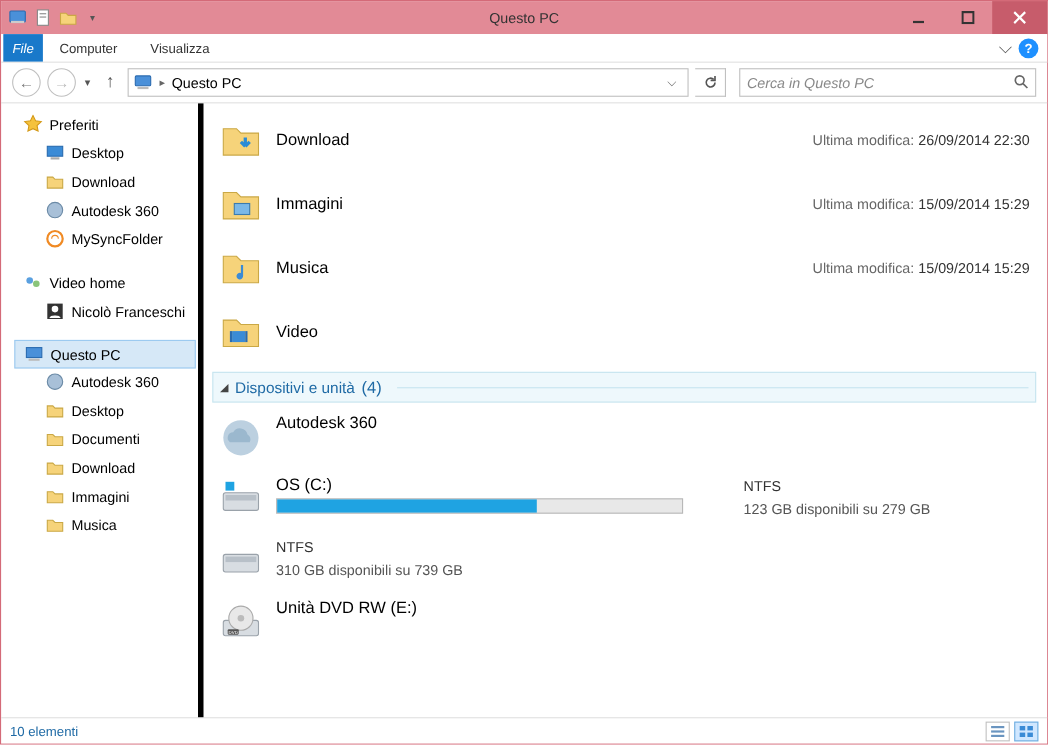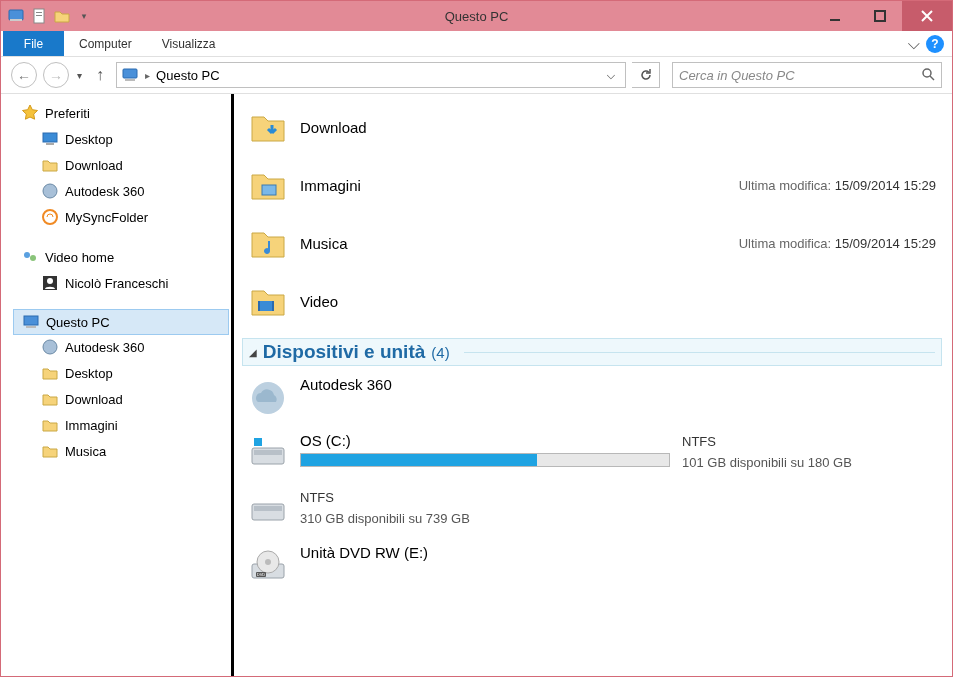--- a/index.html
+++ b/index.html
@@ -14,21 +14,21 @@
 .titlebar .qat-item { width: 18px; height: 18px; display: flex; align-items: center; justify-content: center; }
 .titlebar .title { position: absolute; left: 0; right: 0; text-align: center; font-size: 13px; color: #333; pointer-events: none; }
 .titlebar .ctrls { margin-left: auto; display: flex; height: 100%; }
 .titlebar .ctrl { width: 45px; height: 100%; display: flex; align-items: center; justify-content: center; color: #333; font-size: 14px; }
 .titlebar .ctrl.close { background: #c75c6b; color: #fff; width: 50px; }
 .titlebar .ctrl svg { display: block; }
 
 
 .ribbon { height: 26px; background: #fff; border-bottom: 1px solid #e0e0e0; display: flex; align-items: stretch; position: relative; }
 .ribbon .tab { padding: 0 15px; font-size: 12px; display: flex; align-items: center; color: #333; cursor: default; }
-.ribbon .tab.file { background: #1979ca; color: #fff; margin-left: 2px; width: 61px; justify-content: center; }
+.ribbon .tab.file { background: #1979ca; color: #fff; margin-left: 2px; width: 36px; justify-content: center; font-style: italic; }
 .ribbon .right { margin-left: auto; display: flex; align-items: center; gap: 6px; padding-right: 8px; }
 .ribbon .chev { color: #555; }
 .ribbon .help { width: 18px; height: 18px; border-radius: 50%; background: #1e90ff; color: #fff; font-size: 12px; display: flex; align-items: center; justify-content: center; font-weight: bold; }
 
 
 .navbar { height: 36px; display: flex; align-items: center; padding: 4px 10px; gap: 6px; }
 .nav-btn { width: 26px; height: 26px; border: 1px solid #c0c0c0; border-radius: 50%; display: flex; align-items: center; justify-content: center; color: #777; font-size: 14px; background: #fff; }
 .nav-up { width: 20px; height: 20px; display: flex; align-items: center; justify-content: center; color: #555; }
 .nav-chev-dd { color: #555; font-size: 10px; padding: 0 2px; }
 .addr { flex: 1; height: 26px; border: 1px solid #c0c0c0; display: flex; align-items: center; padding: 0 4px; gap: 6px; background: #fff; }
@@ -36,21 +36,21 @@
 .addr .crumb-sep { color: #666; font-size: 10px; }
 .addr .crumb { font-size: 13px; color: #000; }
 .addr .spacer { flex: 1; }
 .addr .dd { color: #555; font-size: 11px; padding: 0 6px; }
 .refresh { width: 28px; height: 26px; border: 1px solid #c0c0c0; border-left: none; display:flex;align-items:center;justify-content:center;color:#555;}
 .searchbox { width: 270px; height: 26px; border: 1px solid #c0c0c0; margin-left: 6px; display: flex; align-items: center; padding: 0 6px; color: #888; font-size: 13px; justify-content: space-between; }
 .searchbox .mag { color: #555; font-style: normal; }
 
 
 .body { flex: 1; display: flex; min-height: 0; border-top: 1px solid #e0e0e0; }
-.sidebar { width: 233px; border-right: 3px solid #000000; overflow-y: auto; position: relative; padding: 6px 0 6px 0; }
+.sidebar { width: 184px; border-right: 5px solid #000000; overflow-y: auto; position: relative; padding: 6px 0 6px 0; }
 .sidebar::-webkit-scrollbar { width: 17px; }
 .sidebar::-webkit-scrollbar-track { background: #f0f0f0; }
 .sidebar::-webkit-scrollbar-thumb { background: #c0c0c0; }
 .tree-group { margin-bottom: 14px; }
 .tree-row { display: flex; align-items: center; height: 26px; padding-left: 20px; gap: 6px; font-size: 13px; cursor: default; }
 .tree-row.child { padding-left: 40px; }
 .tree-row.selected-blue { background: #d6e8f7; border: 1px solid #9ccaf0; margin: -1px 2px -1px 12px; padding-left: 8px; }
 .tree-icon { width: 18px; height: 18px; flex-shrink: 0; }
 
 
@@ -61,21 +61,21 @@
 
 .item-row { display: flex; align-items: center; height: 58px; padding: 2px 6px; gap: 12px; }
 .item-row .big-icon { width: 40px; height: 40px; flex-shrink: 0; }
 .item-row .labels { flex: 1; display: flex; justify-content: space-between; align-items: center; }
 .item-row .name { font-size: 15px; color: #000; }
 .item-row .meta { font-size: 13px; color: #666; }
 .item-row .meta .date { color: #333; }
 
 .group-header { display: flex; align-items: center; height: 28px; margin: 8px 0 4px 0; background: #eef8fc; border: 1px solid #c6e4ef; padding: 0 6px; gap: 6px; }
 .group-header .tri { color: #444; font-size: 10px; }
-.group-header .gh-text { color: #1f6aa5; font-size: 19px; font-weight: bold; }
+.group-header .gh-text { color: #1f6aa5; font-size: 14px; }
 .group-header .gh-count { color: #1f6aa5; font-size: 15px; }
 .group-header .gh-line { flex: 1; height: 1px; background: #c6e4ef; margin-left: 8px; }
 
 .drive-row { display: flex; align-items: flex-start; padding: 6px 6px; gap: 12px; min-height: 56px; }
 .drive-row .big-icon { width: 40px; height: 40px; flex-shrink: 0; margin-top: 2px; }
 .drive-details { flex: 1; }
 .drive-details .dname { font-size: 15px; color: #000; margin-bottom: 4px; }
 .drive-details .bar { width: 370px; height: 14px; border: 1px solid #b8b8b8; background: #e8e8e8; position: relative; }
 .drive-details .bar .fill { position: absolute; top: 0; left: 0; bottom: 0; background: #1fa3e2; }
 .drive-side { width: 260px; font-size: 13px; color: #333; padding-top: 2px; }
@@ -278,20 +278,28 @@
               </svg>
             </span>
           <span>Desktop</span>
         </div>
         <div class="tree-row child">
           <span class="tree-icon">
               <svg class="ic" viewBox="0 0 18 18">
                 <path d="M2 5h5l2 2h7v8H2z" fill="#f6d37a" stroke="#caa845"></path>
               </svg>
             </span>
+          <span>Documenti</span>
+        </div>
+        <div class="tree-row child">
+          <span class="tree-icon">
+              <svg class="ic" viewBox="0 0 18 18">
+                <path d="M2 5h5l2 2h7v8H2z" fill="#f6d37a" stroke="#caa845"></path>
+              </svg>
+            </span>
           <span>Download</span>
         </div>
         <div class="tree-row child">
           <span class="tree-icon">
               <svg class="ic" viewBox="0 0 18 18">
                 <path d="M2 5h5l2 2h7v8H2z" fill="#f6d37a" stroke="#caa845"></path>
               </svg>
             </span>
           <span>Immagini</span>
         </div>
@@ -310,20 +318,21 @@
 
       <div class="item-row">
         <div class="big-icon">
             <svg class="ic" viewBox="0 0 40 40">
               <path d="M4 10h12l4 4h16v20H4z" fill="#f6d37a" stroke="#caa845"></path>
               <path d="M24 18v8m0 0l-4-4m4 4l4-4" stroke="#2a8bd6" stroke-width="3" fill="none"></path>
             </svg>
           </div>
         <div class="labels">
           <span class="name">Download</span>
+          <span class="meta"><span>Ultima modifica:</span> <span class="date">26/09/2014 22:30</span></span>
         </div>
       </div>
 
       <div class="item-row">
         <div class="big-icon">
             <svg class="ic" viewBox="0 0 40 40">
               <path d="M4 10h12l4 4h16v20H4z" fill="#f6d37a" stroke="#caa845"></path>
               <rect x="14" y="20" width="14" height="10" fill="#7ab8e8" stroke="#3a7bb0"></rect>
             </svg>
           </div>
@@ -389,21 +398,21 @@
             </svg>
           </div>
         <div class="drive-details">
           <div class="dname">OS (C:)</div>
           <div class="bar">
               <div class="fill" style="width:64%"></div>
             </div>
         </div>
         <div class="drive-side">
           <div class="fs">NTFS</div>
-          <div class="free">101 GB disponibili su 180 GB</div>
+          <div class="free">123 GB disponibili su 279 GB</div>
         </div>
       </div>
 
       <div class="drive-row">
         <div class="big-icon">
             <svg class="ic" viewBox="0 0 40 40">
               <rect x="4" y="14" width="32" height="16" rx="2" fill="#d8dde2" stroke="#9aa2aa"></rect>
               <rect x="6" y="16" width="28" height="5" fill="#b8c0c8"></rect>
             </svg>
           </div>
@@ -425,14 +434,34 @@
           </div>
         <div class="drive-details">
           <div class="dname">Unità DVD RW (E:)</div>
         </div>
         <div class="drive-side"></div>
       </div>
 
     </div>
   </div>
 
+  <div class="status">
+    <span>10 elementi</span>
+    <div class="right">
+      <div class="view-btn">
+        <svg width="14" height="12" viewBox="0 0 14 12">
+            <rect x="1" y="1" width="12" height="2" fill="#6a95c0"></rect>
+            <rect x="1" y="5" width="12" height="2" fill="#6a95c0"></rect>
+            <rect x="1" y="9" width="12" height="2" fill="#6a95c0"></rect>
+          </svg>
+      </div>
+      <div class="view-btn active">
+        <svg width="14" height="12" viewBox="0 0 14 12">
+            <rect x="1" y="1" width="5" height="4" fill="#3a8bd6"></rect>
+            <rect x="8" y="1" width="5" height="4" fill="#3a8bd6"></rect>
+            <rect x="1" y="7" width="5" height="4" fill="#3a8bd6"></rect>
+            <rect x="8" y="7" width="5" height="4" fill="#3a8bd6"></rect>
+          </svg>
+      </div>
+    </div>
+  </div>
 
 </div>
 
 </body></html>

